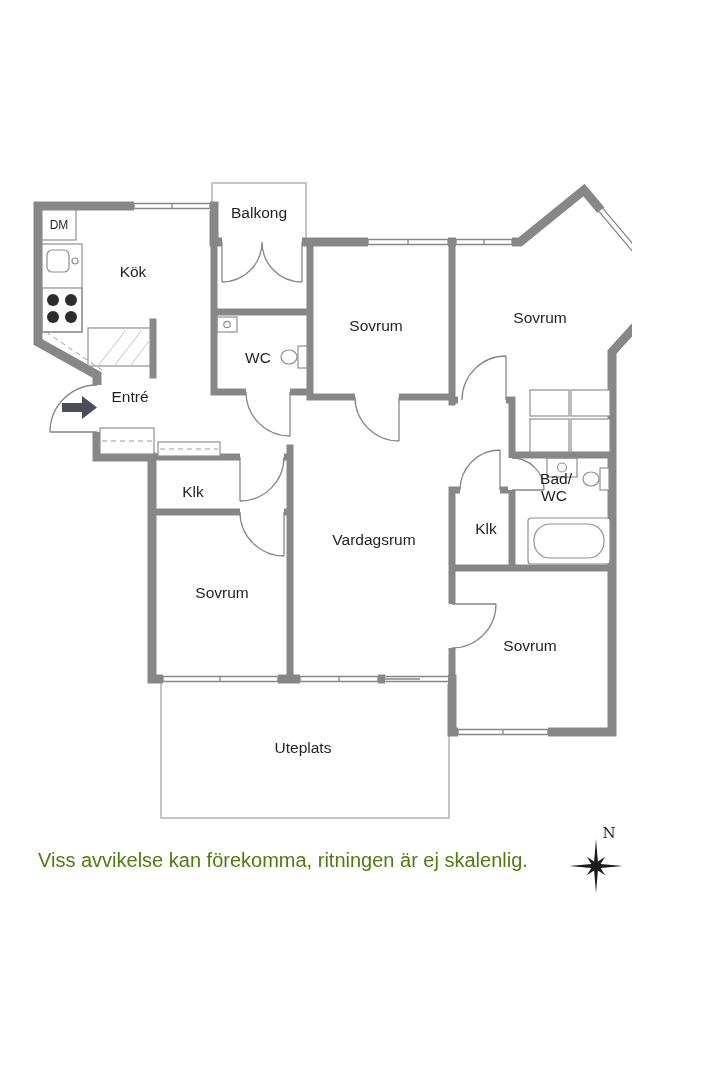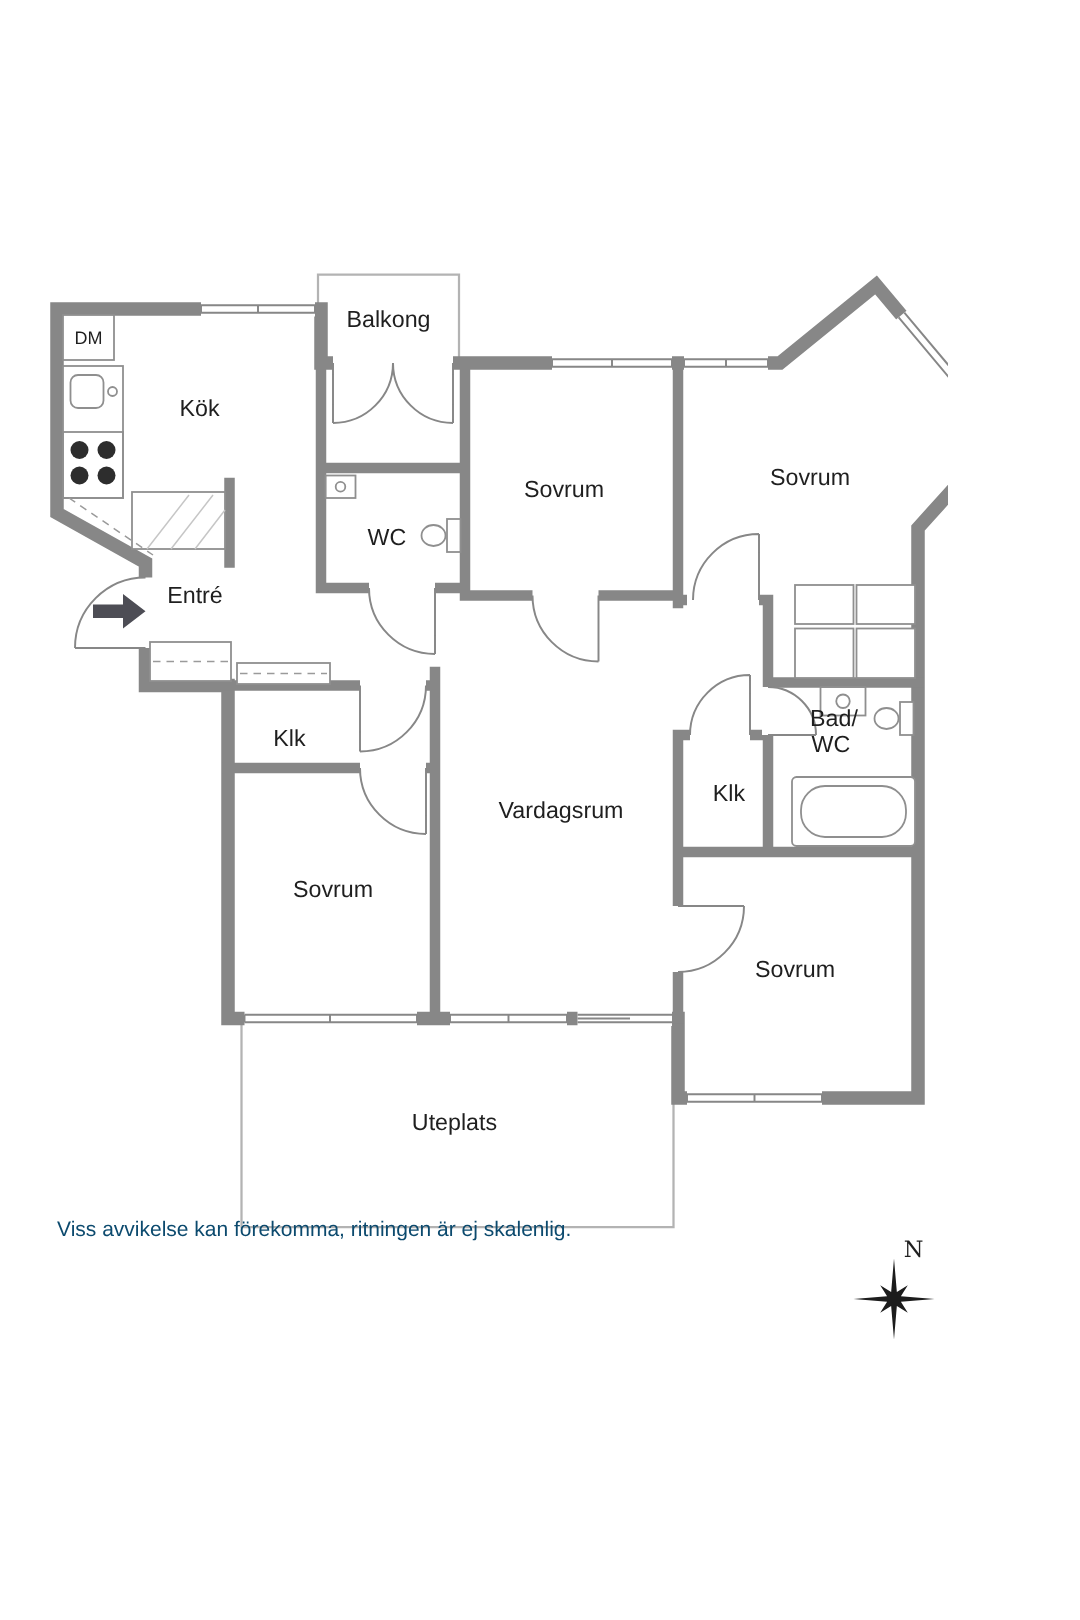--- a/index.html
+++ b/index.html
@@ -11,21 +11,21 @@
   .thin   { stroke:#878787; stroke-width:1.3; fill:none; }
   .fix    { stroke:#8f8f8f; stroke-width:1.2; fill:#ffffff; }
   .fixline{ stroke:#8f8f8f; stroke-width:1.2; fill:none; }
   .light  { stroke:#b3b3b3; stroke-width:1.5; fill:none; }
   .dash   { stroke:#9a9a9a; stroke-width:1; stroke-dasharray:5 4; fill:none; }
   .hatch  { stroke:#c6c6c6; stroke-width:1; }
   .burner { fill:#2d2d2d; }
   .lbl    { font:15.5px "Liberation Sans", sans-serif; fill:#1f1f1f; text-anchor:middle; }
   .lbl-sm { font:12px "Liberation Sans", sans-serif; fill:#1f1f1f; text-anchor:middle; }
   .compass-n { font:15px "DejaVu Serif", serif; fill:#1f1f1f; text-anchor:middle; }
-  .disclaimer { position:absolute; left:38px; top:811px; font-size:14px; color:#0c4a6e; }
+  .disclaimer { position:absolute; left:38px; top:849px; font-size:20px; color:#4d7c0f; }
 </style>
 </head>
 <body>
 
 <div class="canvas">
   <svg width="720" height="1080" viewBox="0 0 720 1080">
 
     <g>
       <path class="light" d="M212,240 V183 H306 V240"></path>
       <path class="light" d="M161,681 V818 H449 V733"></path>

